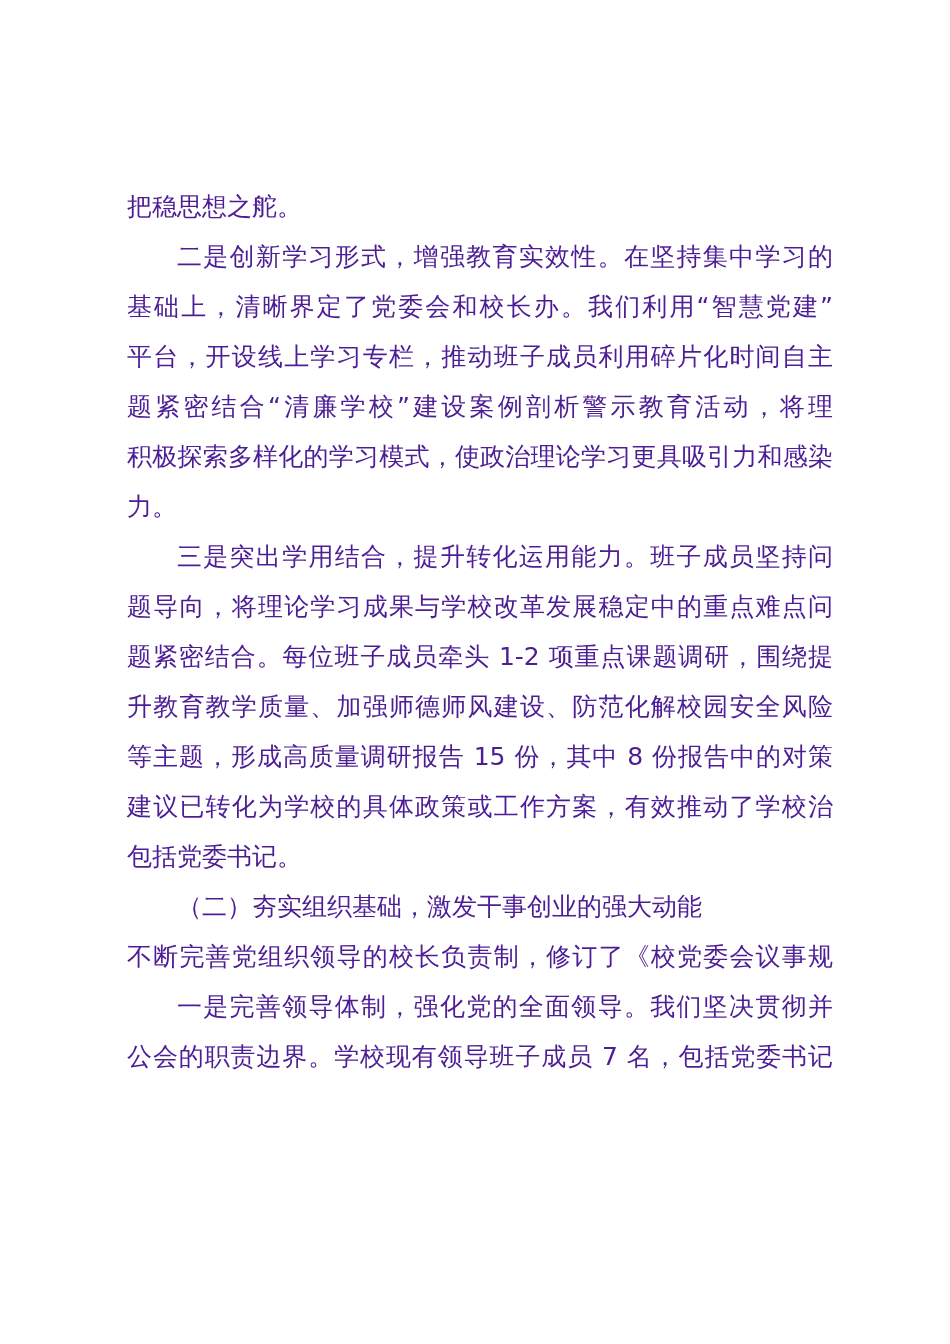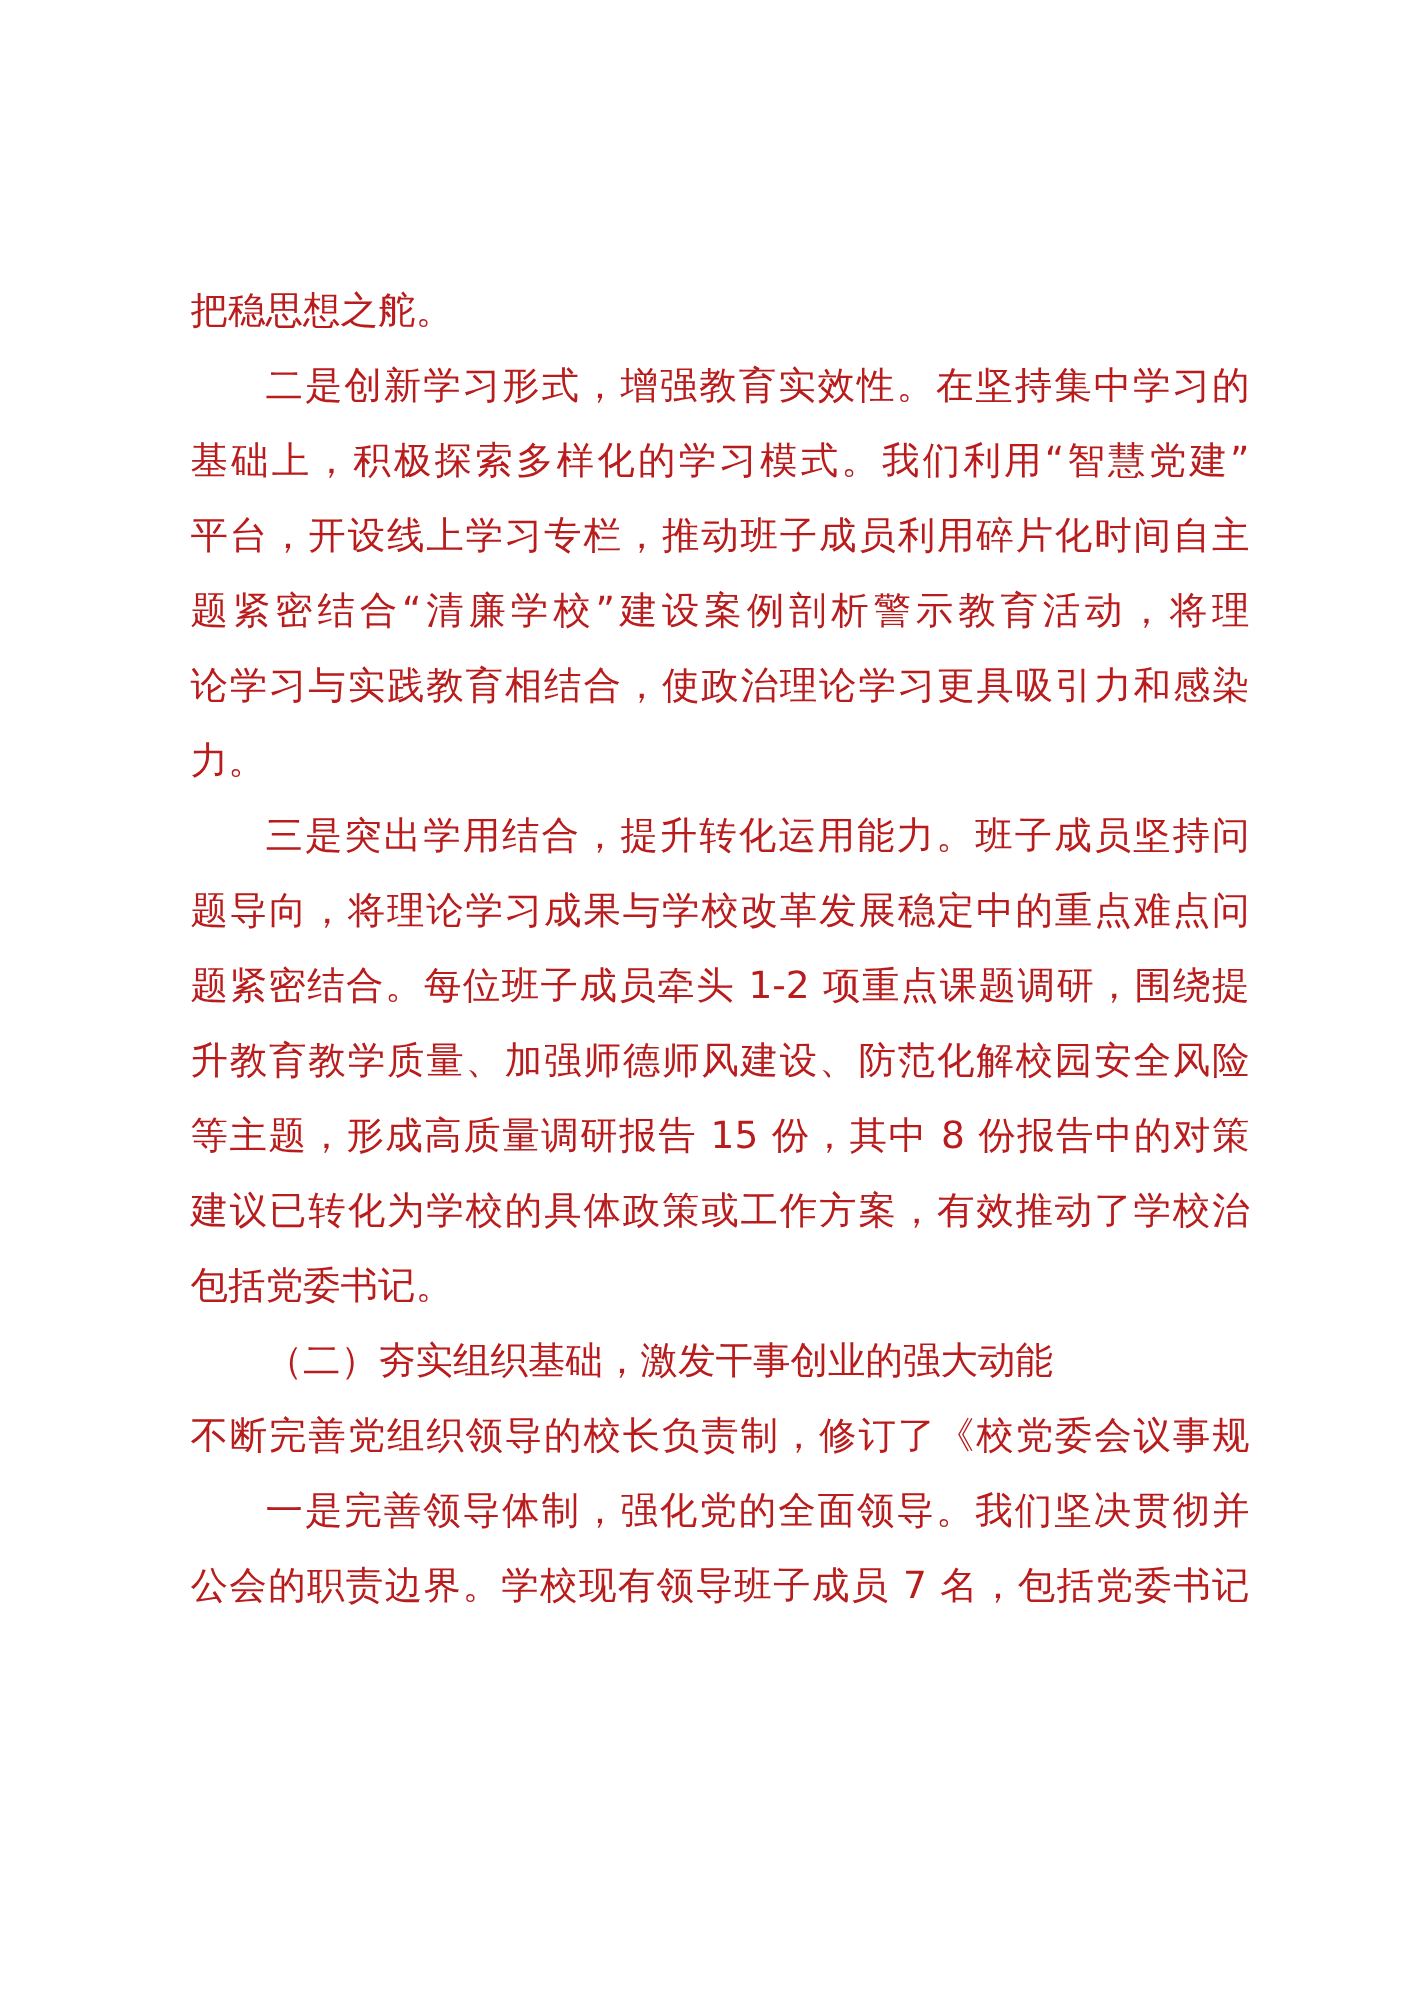--- a/index.html
+++ b/index.html
@@ -14,21 +14,21 @@
       overflow: hidden;
     }
     .page {
       position: absolute;
       left: 127px;
       top: 182px;
       width: 706px;
       font-family: "DejaVu Sans", sans-serif;
       font-size: 25px;
       line-height: 50px;
-      color: #b91c1c;
+      color: #4c1d95;
       text-align: justify;
       text-justify: inter-character;
     }
     .para {
       margin: 0;
       padding: 0;
     }
     .line {
       display: block;
       white-space: nowrap;
@@ -43,24 +43,24 @@
 <body>
 
 <div class="page">
 
   <div class="para">
     <span class="line last">把稳思想之舵。</span>
   </div>
 
   <div class="para">
     <span class="line" style="padding-left:50px">二是创新学习形式，增强教育实效性。在坚持集中学习的</span>
-    <span class="line">基础上，积极探索多样化的学习模式。我们利用“智慧党建”</span>
+    <span class="line">基础上，清晰界定了党委会和校长办。我们利用“智慧党建”</span>
     <span class="line">平台，开设线上学习专栏，推动班子成员利用碎片化时间自主</span>
     <span class="line">题紧密结合“清廉学校”建设案例剖析警示教育活动，将理</span>
-    <span class="line">论学习与实践教育相结合，使政治理论学习更具吸引力和感染</span>
+    <span class="line">积极探索多样化的学习模式，使政治理论学习更具吸引力和感染</span>
     <span class="line last">力。</span>
   </div>
 
   <div class="para">
     <span class="line" style="padding-left:50px">三是突出学用结合，提升转化运用能力。班子成员坚持问</span>
     <span class="line">题导向，将理论学习成果与学校改革发展稳定中的重点难点问</span>
     <span class="line">题紧密结合。每位班子成员牵头 1-2 项重点课题调研，围绕提</span>
     <span class="line">升教育教学质量、加强师德师风建设、防范化解校园安全风险</span>
     <span class="line">等主题，形成高质量调研报告 15 份，其中 8 份报告中的对策</span>
     <span class="line">建议已转化为学校的具体政策或工作方案，有效推动了学校治</span>

